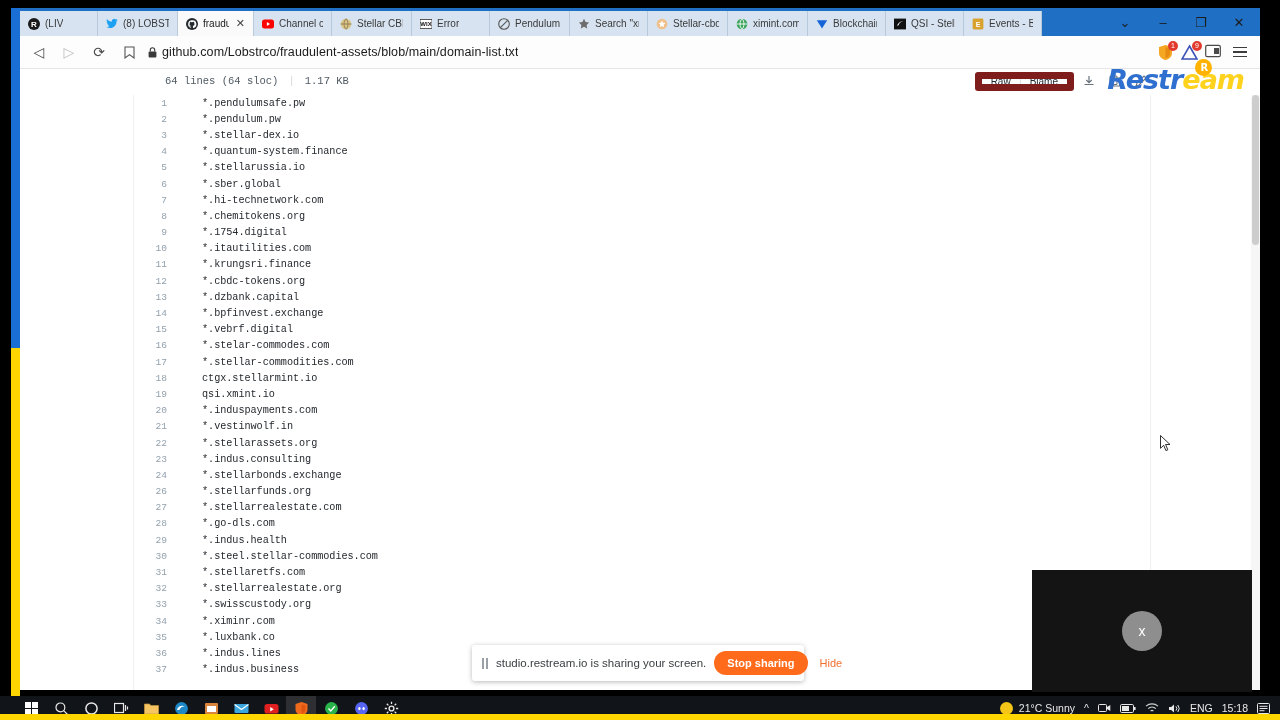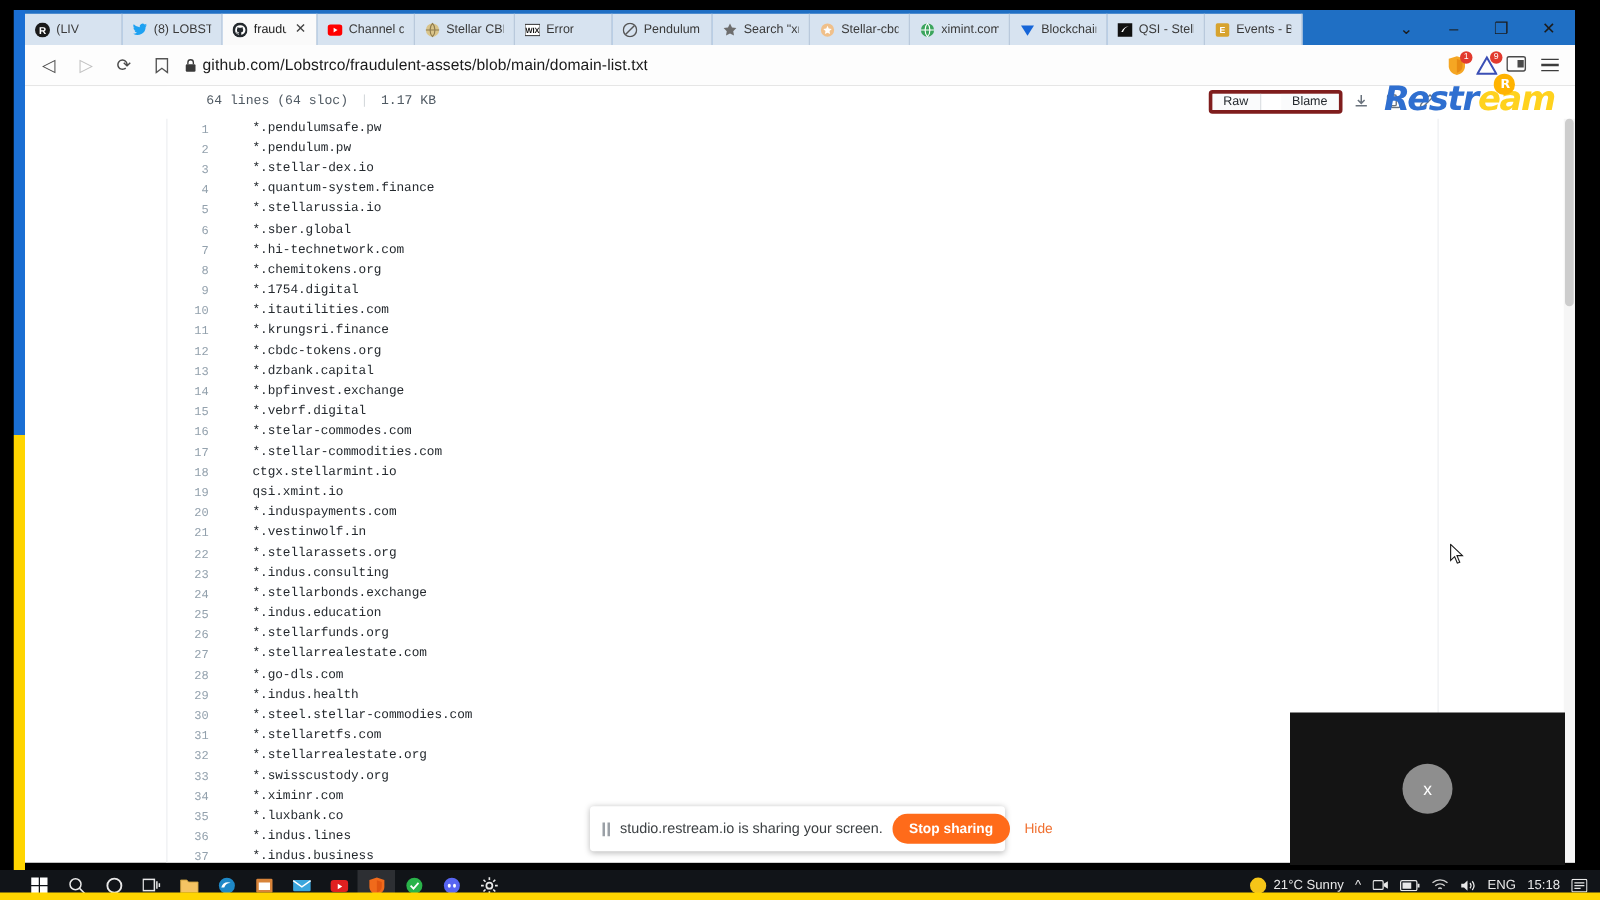--- a/index.html
+++ b/index.html
@@ -60,21 +60,21 @@
 
   
   .page { position:relative; height:621px; background:#fff; overflow:hidden; }
   .filehdr { position:absolute; top:0; left:113px; right:0; height:24px;
              display:flex; align-items:center; background:#fff; }
   .filemeta { font-family:"Liberation Mono", monospace; font-size:10.5px; color:#505a63;
               padding-left:32px; display:flex; align-items:center; gap:10px; }
   .filemeta .sep { color:#d4d8dc; }
   .filehdr-right { position:absolute; right:108px; top:0; height:24px;
                    display:flex; align-items:center; gap:0; }
-  .btngroup { display:flex; border:3px solid #7f1d1d; border-radius:3px; overflow:hidden; height:19px;gap:16px; }
+  .btngroup { display:flex; border:7px solid #7f1d1d; border-radius:3px; overflow:hidden; height:19px; }
   .btngroup span { font-size:10px; color:#24292e; padding:0 9px; display:flex; align-items:center;
                    background:#fafbfc; border-right:1px solid #dfe2e5; }
   .btngroup span:last-child { border-right:none; }
   .icobtn { width:22px; height:20px; display:flex; align-items:center; justify-content:center;
             color:#6a737d; margin-left:4px; }
 
   .codewrap { position:absolute; top:26px; left:113px; right:109px; bottom:0;
               border-left:1px solid #eef0f2; border-right:1px solid #eef0f2; background:#fff; }
   .coderow { display:flex; align-items:center; height:16.2px; }
   .lineno { width:43px; text-align:right; padding-right:10px; flex:0 0 43px;
@@ -441,24 +441,20 @@
           </div>
           <div class="coderow">
             <div class="lineno">23</div>
             <div class="linetxt">*.indus.consulting</div>
           </div>
           <div class="coderow">
             <div class="lineno">24</div>
             <div class="linetxt">*.stellarbonds.exchange</div>
           </div>
           <div class="coderow">
-            <div class="lineno">25</div>
-            <div class="linetxt">*.indus.education</div>
-          </div>
-          <div class="coderow">
             <div class="lineno">26</div>
             <div class="linetxt">*.stellarfunds.org</div>
           </div>
           <div class="coderow">
             <div class="lineno">27</div>
             <div class="linetxt">*.stellarrealestate.com</div>
           </div>
           <div class="coderow">
             <div class="lineno">28</div>
             <div class="linetxt">*.go-dls.com</div>

